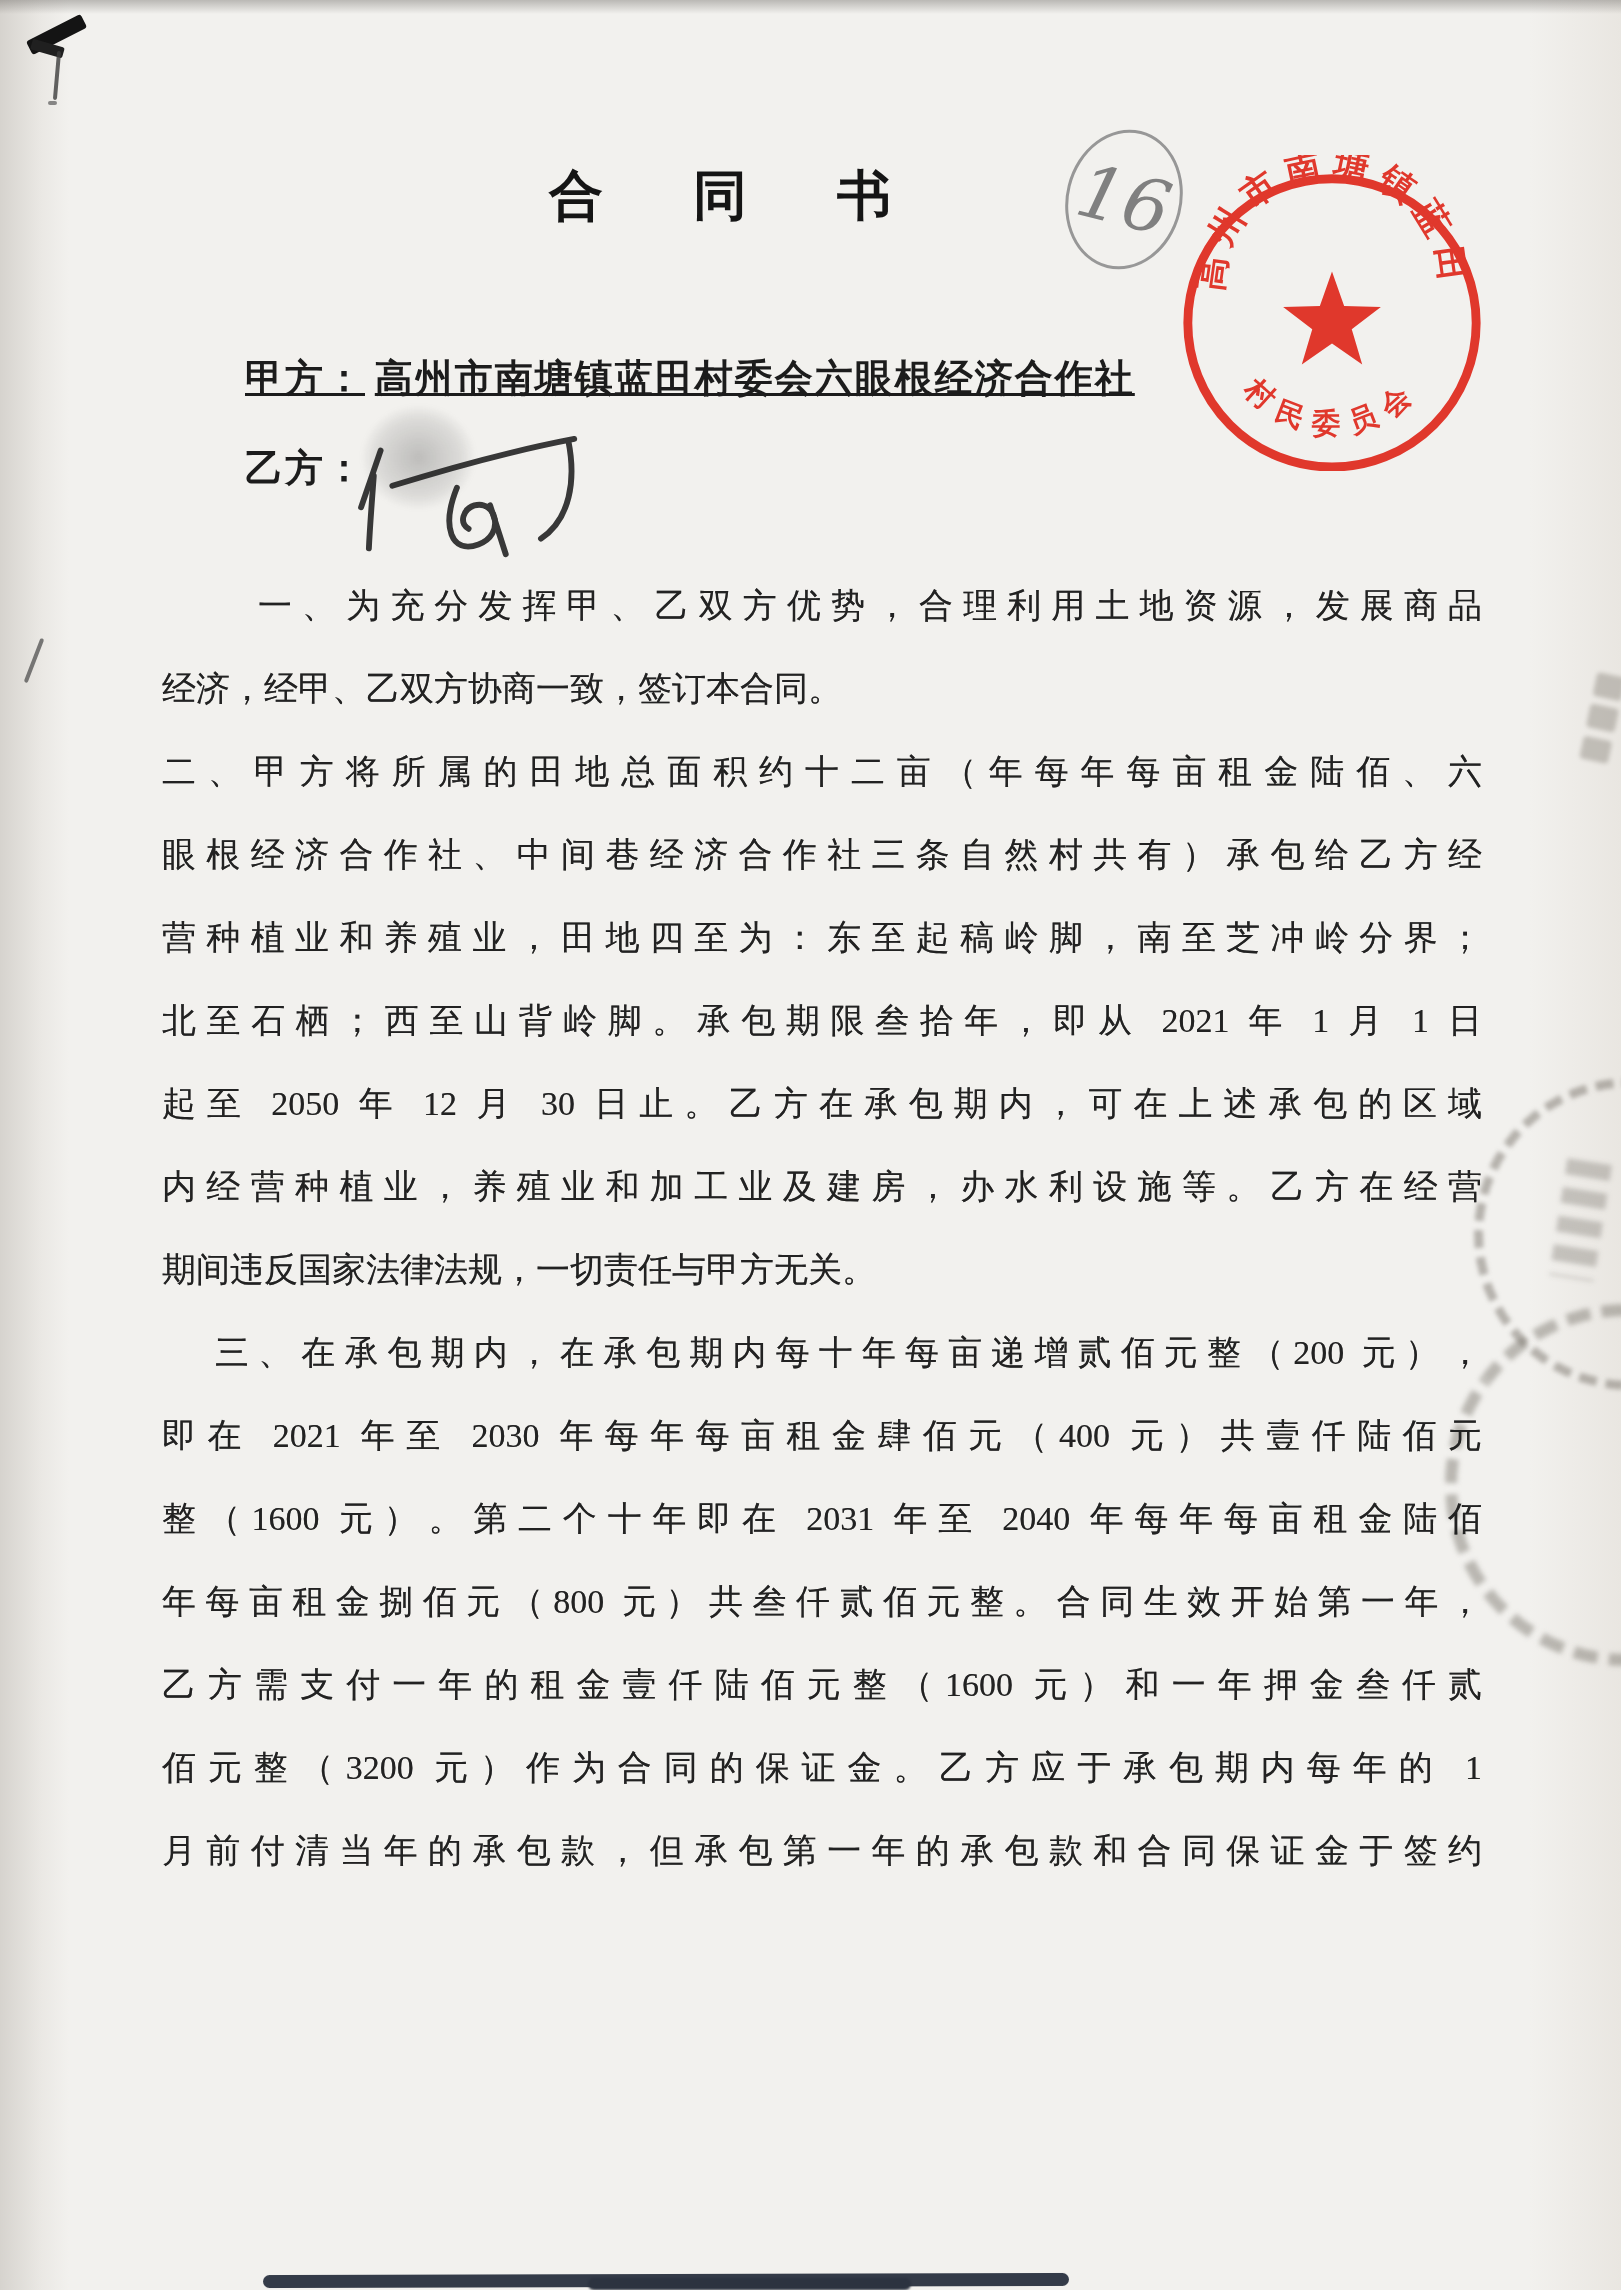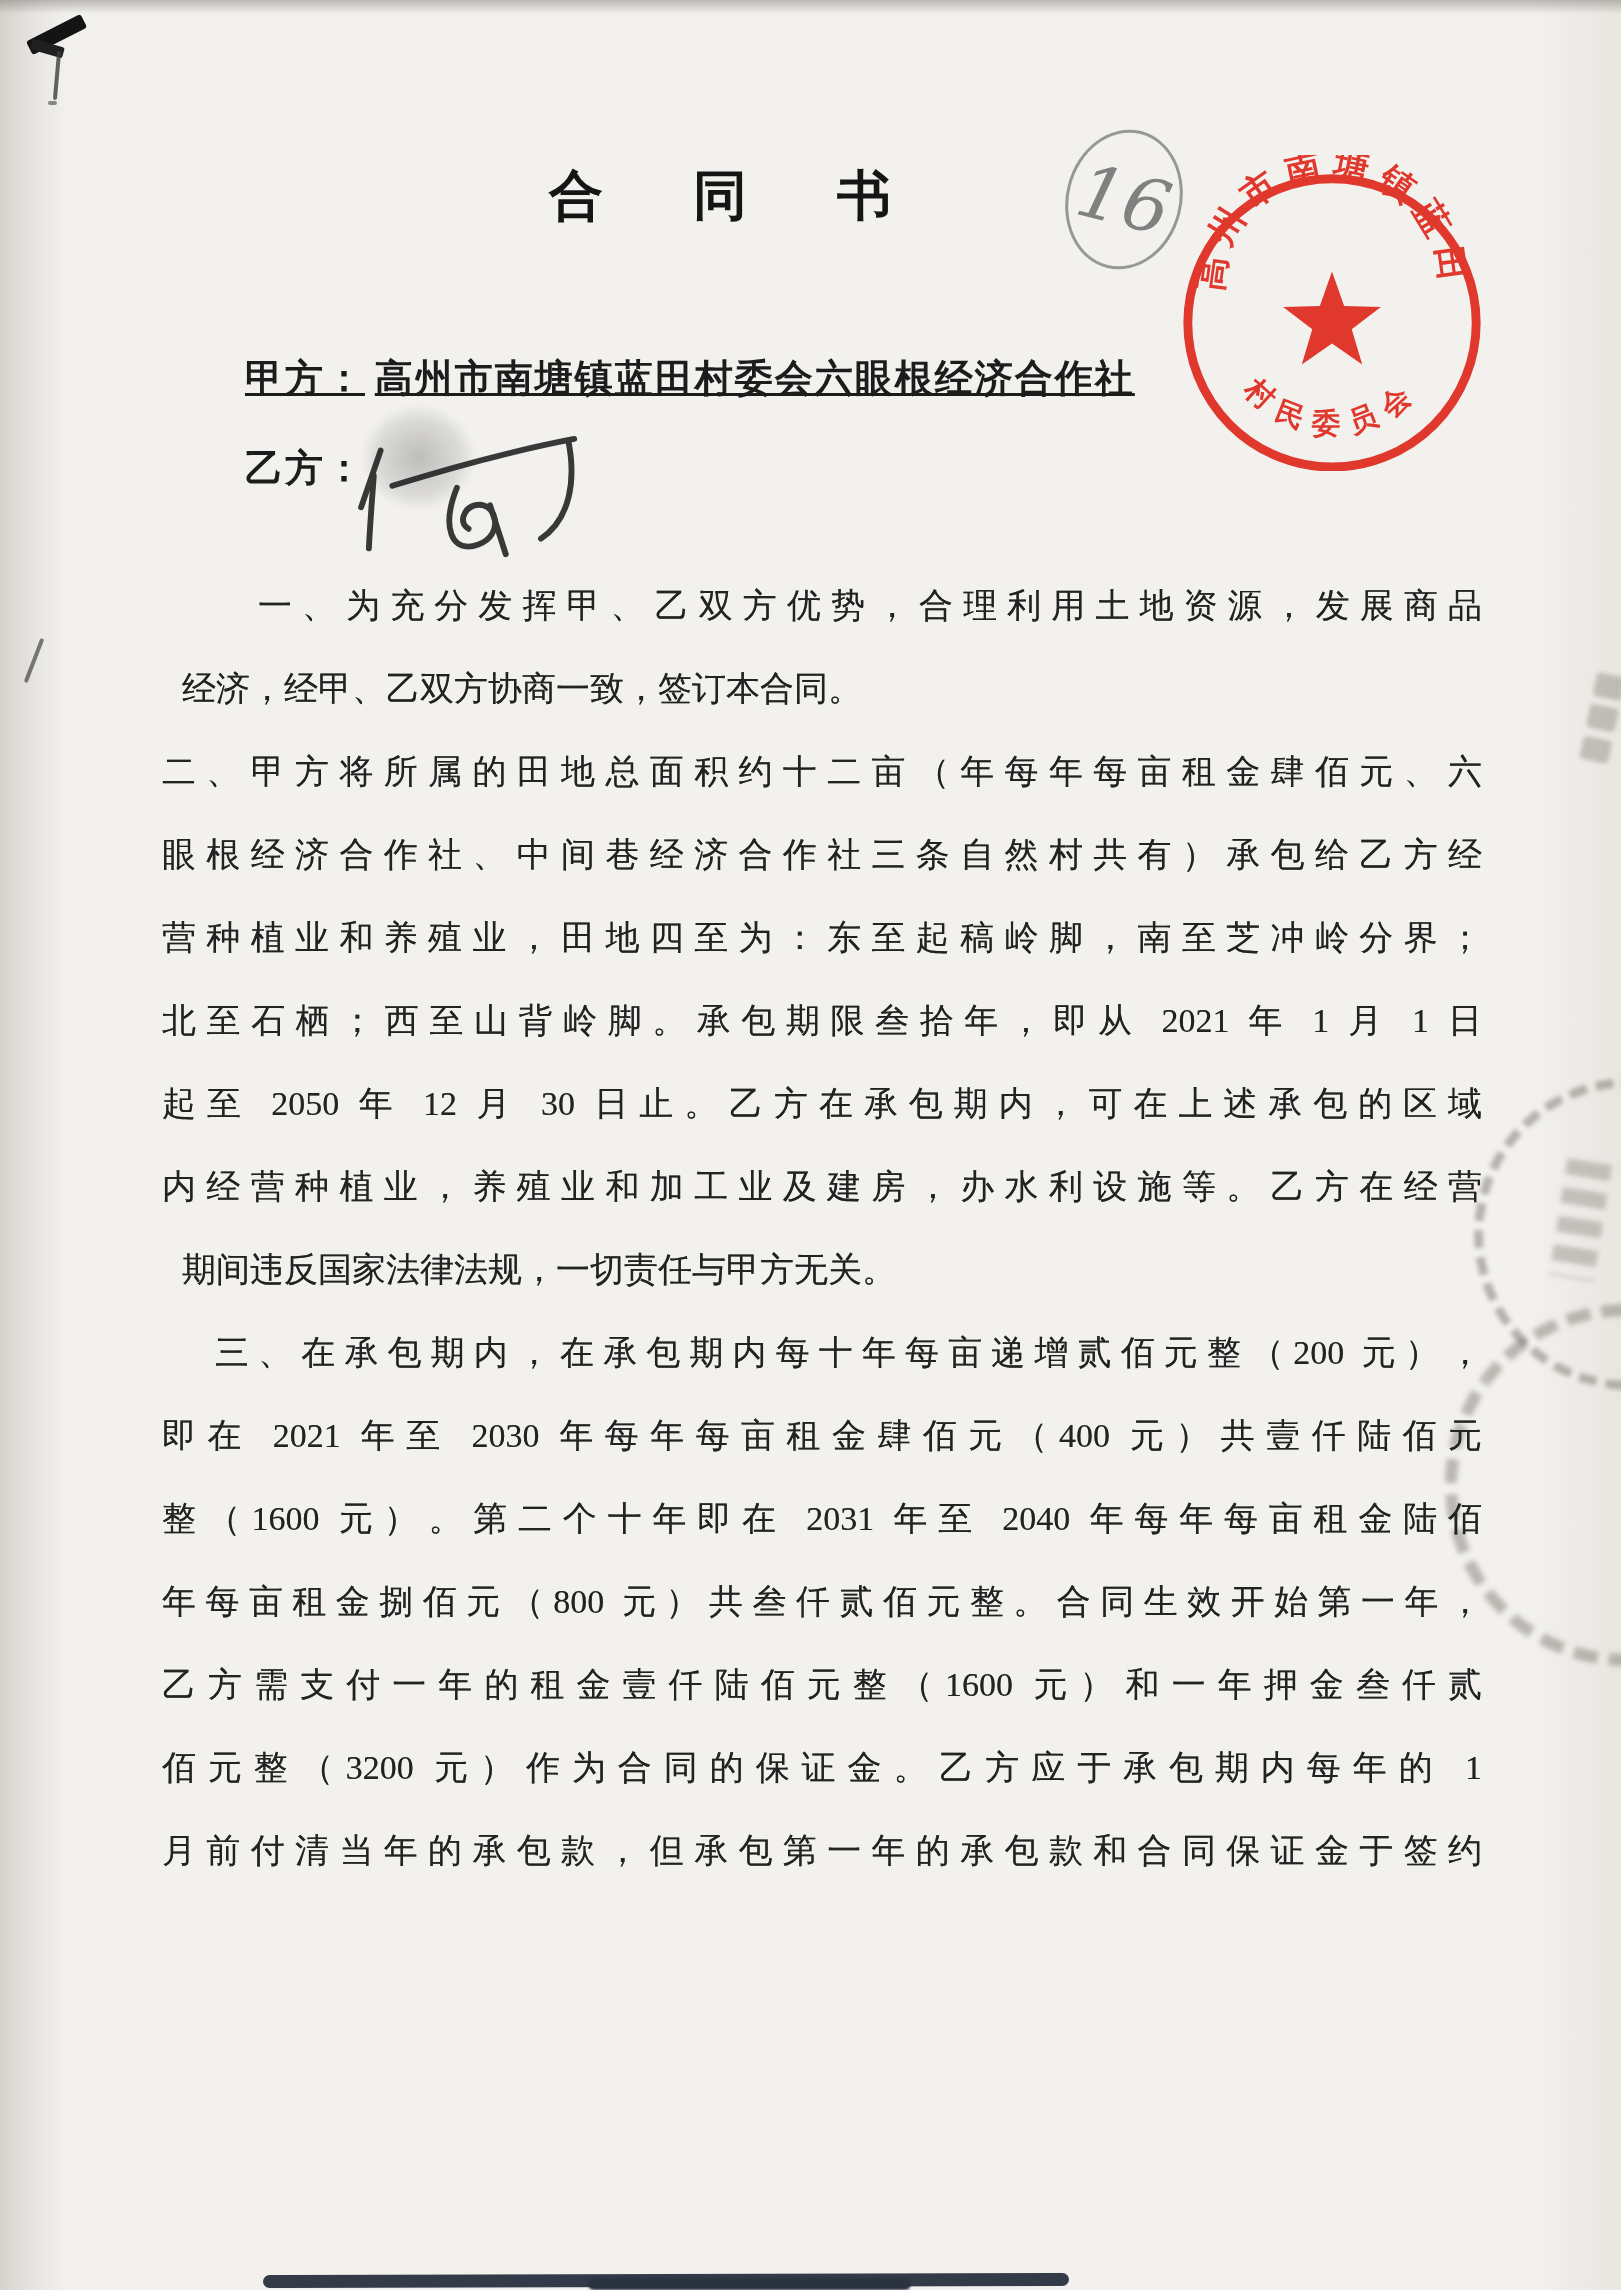--- a/index.html
+++ b/index.html
@@ -73,21 +73,21 @@
   }
   .signature{position:absolute;left:341px;top:390px;width:265px;height:176px;}
   
   .body-text{
     position:absolute;left:162px;top:564px;width:1320px;
     font-size:34px;color:#222;
     text-shadow:0 0 0.6px rgba(20,20,20,.55);
   }
   .tline{height:83px;line-height:83px;white-space:nowrap;
     text-align:justify;text-align-last:justify;white-space:normal;overflow:hidden;}
-  .tline.no-just{text-align:center;text-align-last:left;margin-left:20px;}
+  .tline.no-just{text-align:center;text-align-last:left;}
   .indent-2{padding-left:96px;}
   .indent-1{padding-left:53px;}
 </style>
 </head>
 <body>
 
 <div class="page">
 
   <div class="top-shadow"></div>
   <div class="corner-mark-1"></div>
@@ -144,21 +144,21 @@
       <path d="M52 98 C110 80 175 62 238 50"></path>
       <path d="M232 52 C240 92 234 132 204 152"></path>
       <path d="M118 100 C102 140 112 168 140 158 C168 148 158 112 136 118 C124 122 120 136 130 142"></path>
       <path d="M152 118 L168 168"></path>
     </g>
   </svg>
 
   <div class="body-text">
     <div class="tline indent-2">一、为充分发挥甲、乙双方优势，合理利用土地资源，发展商品</div>
     <div class="tline no-just">经济，经甲、乙双方协商一致，签订本合同。</div>
-    <div class="tline">二、甲方将所属的田地总面积约十二亩（年每年每亩租金肆佰元、六</div>
+    <div class="tline">二、甲方将所属的田地总面积约十二亩（年每年每亩租金陆佰、六</div>
     <div class="tline">眼根经济合作社、中间巷经济合作社三条自然村共有）承包给乙方经</div>
     <div class="tline">营种植业和养殖业，田地四至为：东至起稿岭脚，南至芝冲岭分界；</div>
     <div class="tline">北至石栖；西至山背岭脚。承包期限叁拾年，即从 2021 年 1 月 1 日</div>
     <div class="tline">起至 2050 年 12 月 30 日止。乙方在承包期内，可在上述承包的区域</div>
     <div class="tline">内经营种植业，养殖业和加工业及建房，办水利设施等。乙方在经营</div>
     <div class="tline no-just">期间违反国家法律法规，一切责任与甲方无关。</div>
     <div class="tline indent-1">三、在承包期内，在承包期内每十年每亩递增贰佰元整（200 元），</div>
     <div class="tline">即在 2021 年至 2030 年每年每亩租金肆佰元（400 元）共壹仟陆佰元</div>
     <div class="tline">整（1600 元）。第二个十年即在 2031 年至 2040 年每年每亩租金陆佰</div>
     <div class="tline">年每亩租金捌佰元（800 元）共叁仟贰佰元整。合同生效开始第一年，</div>

